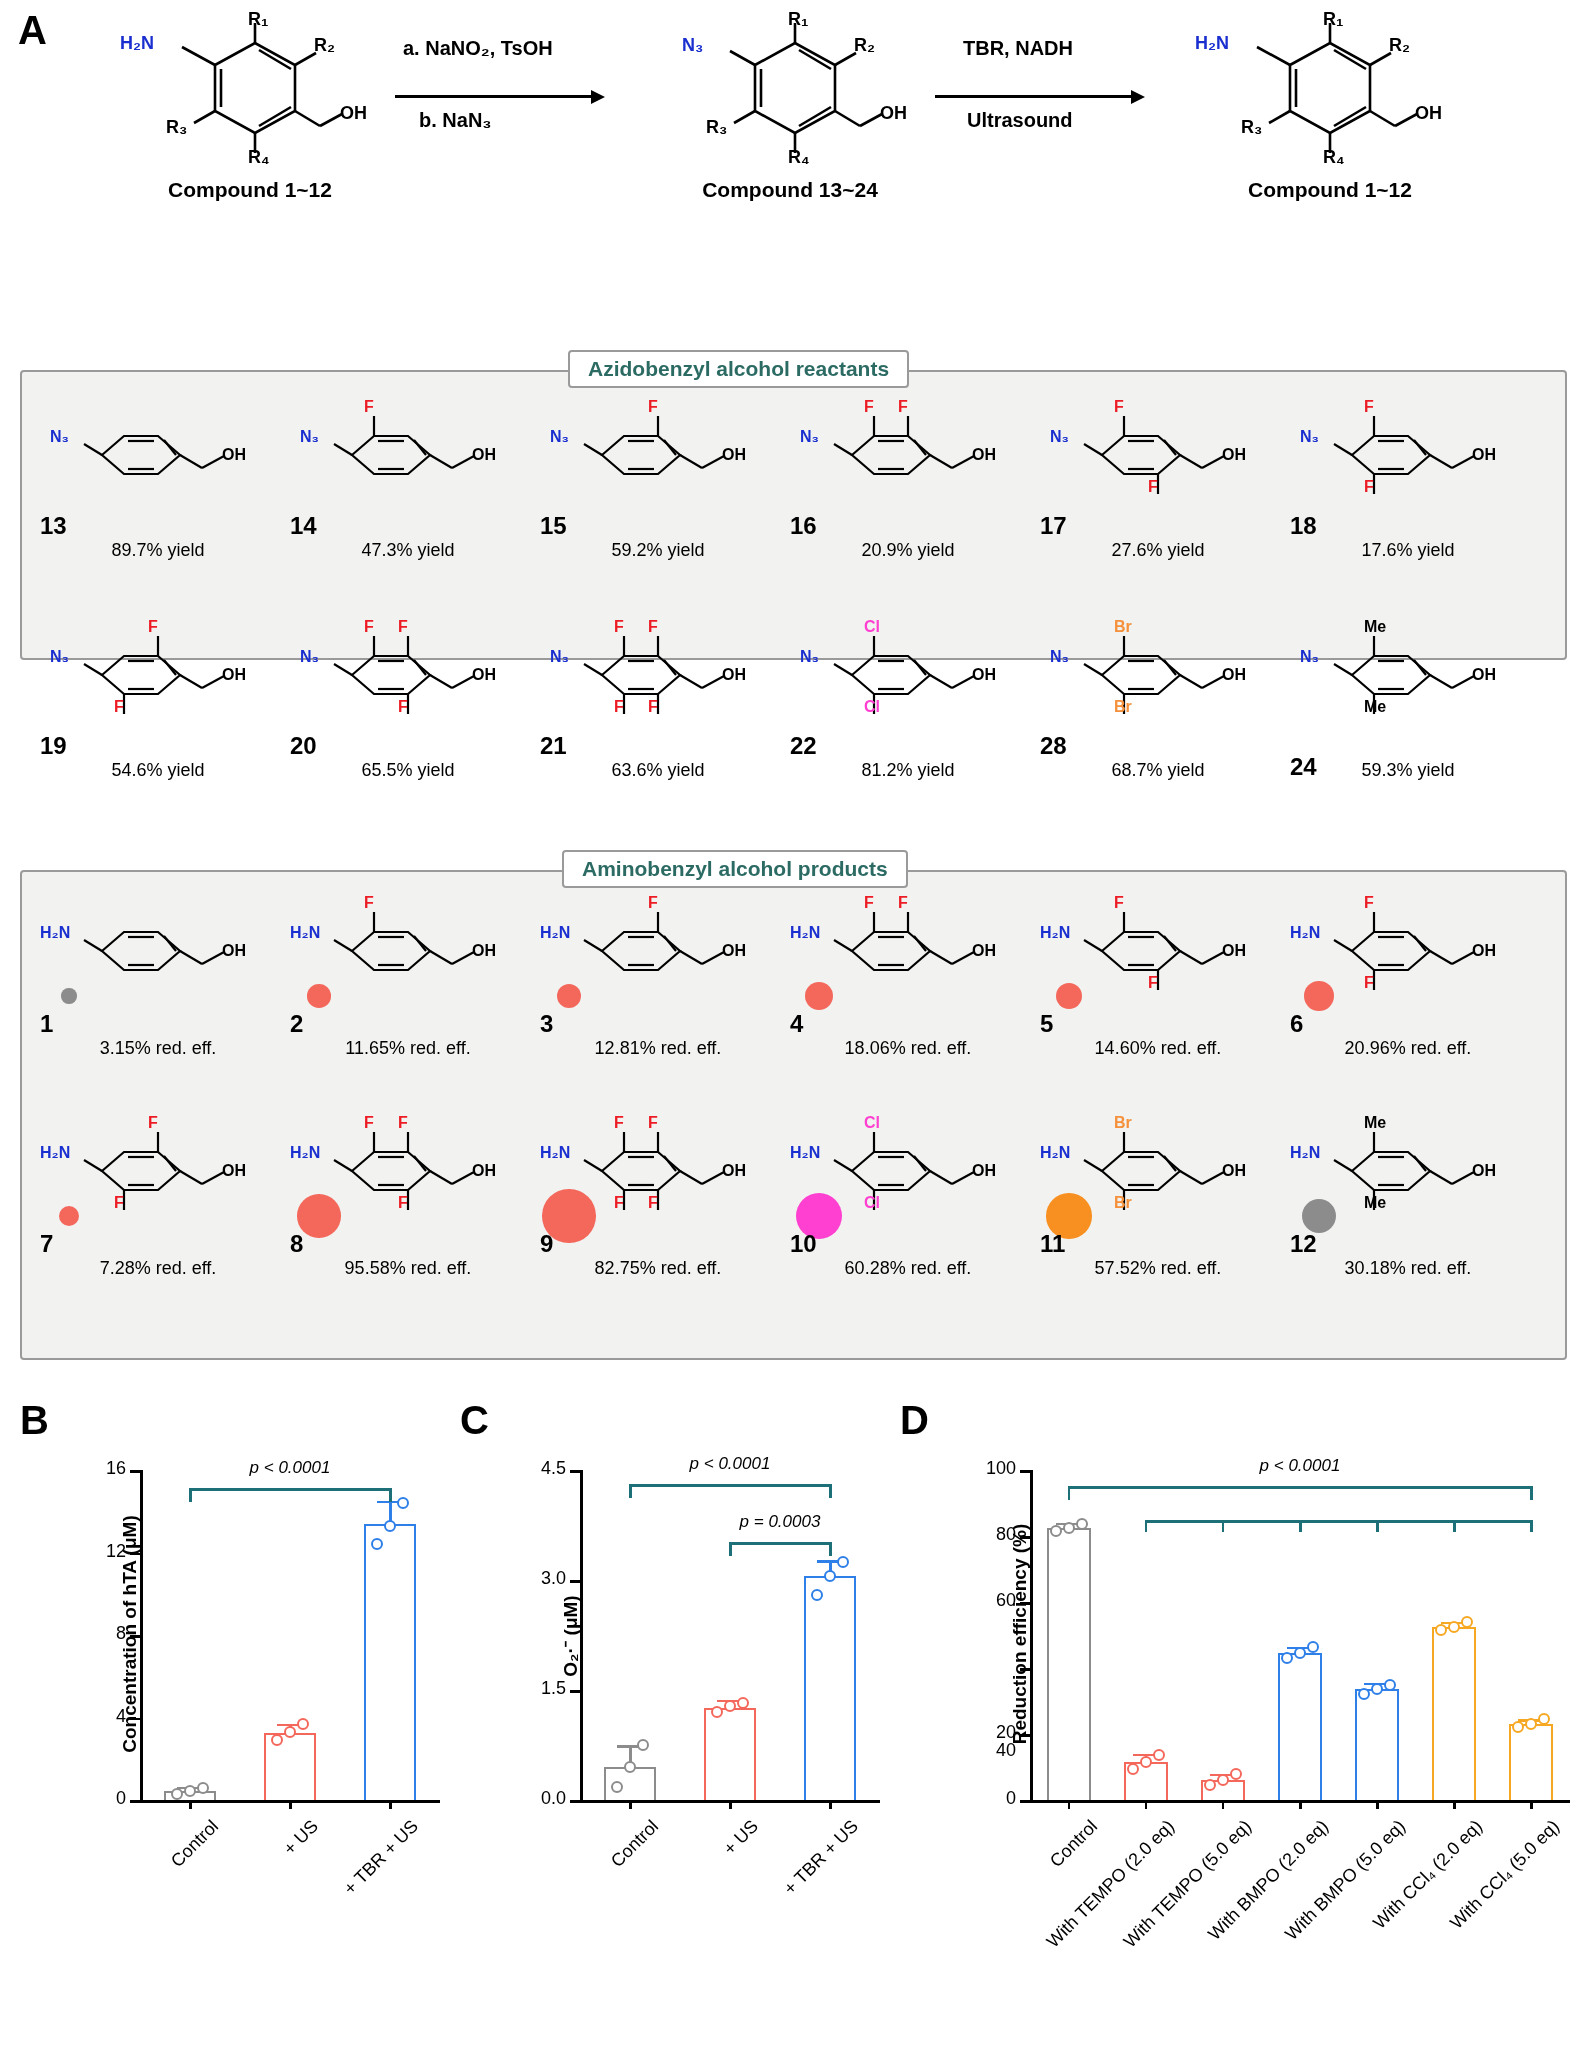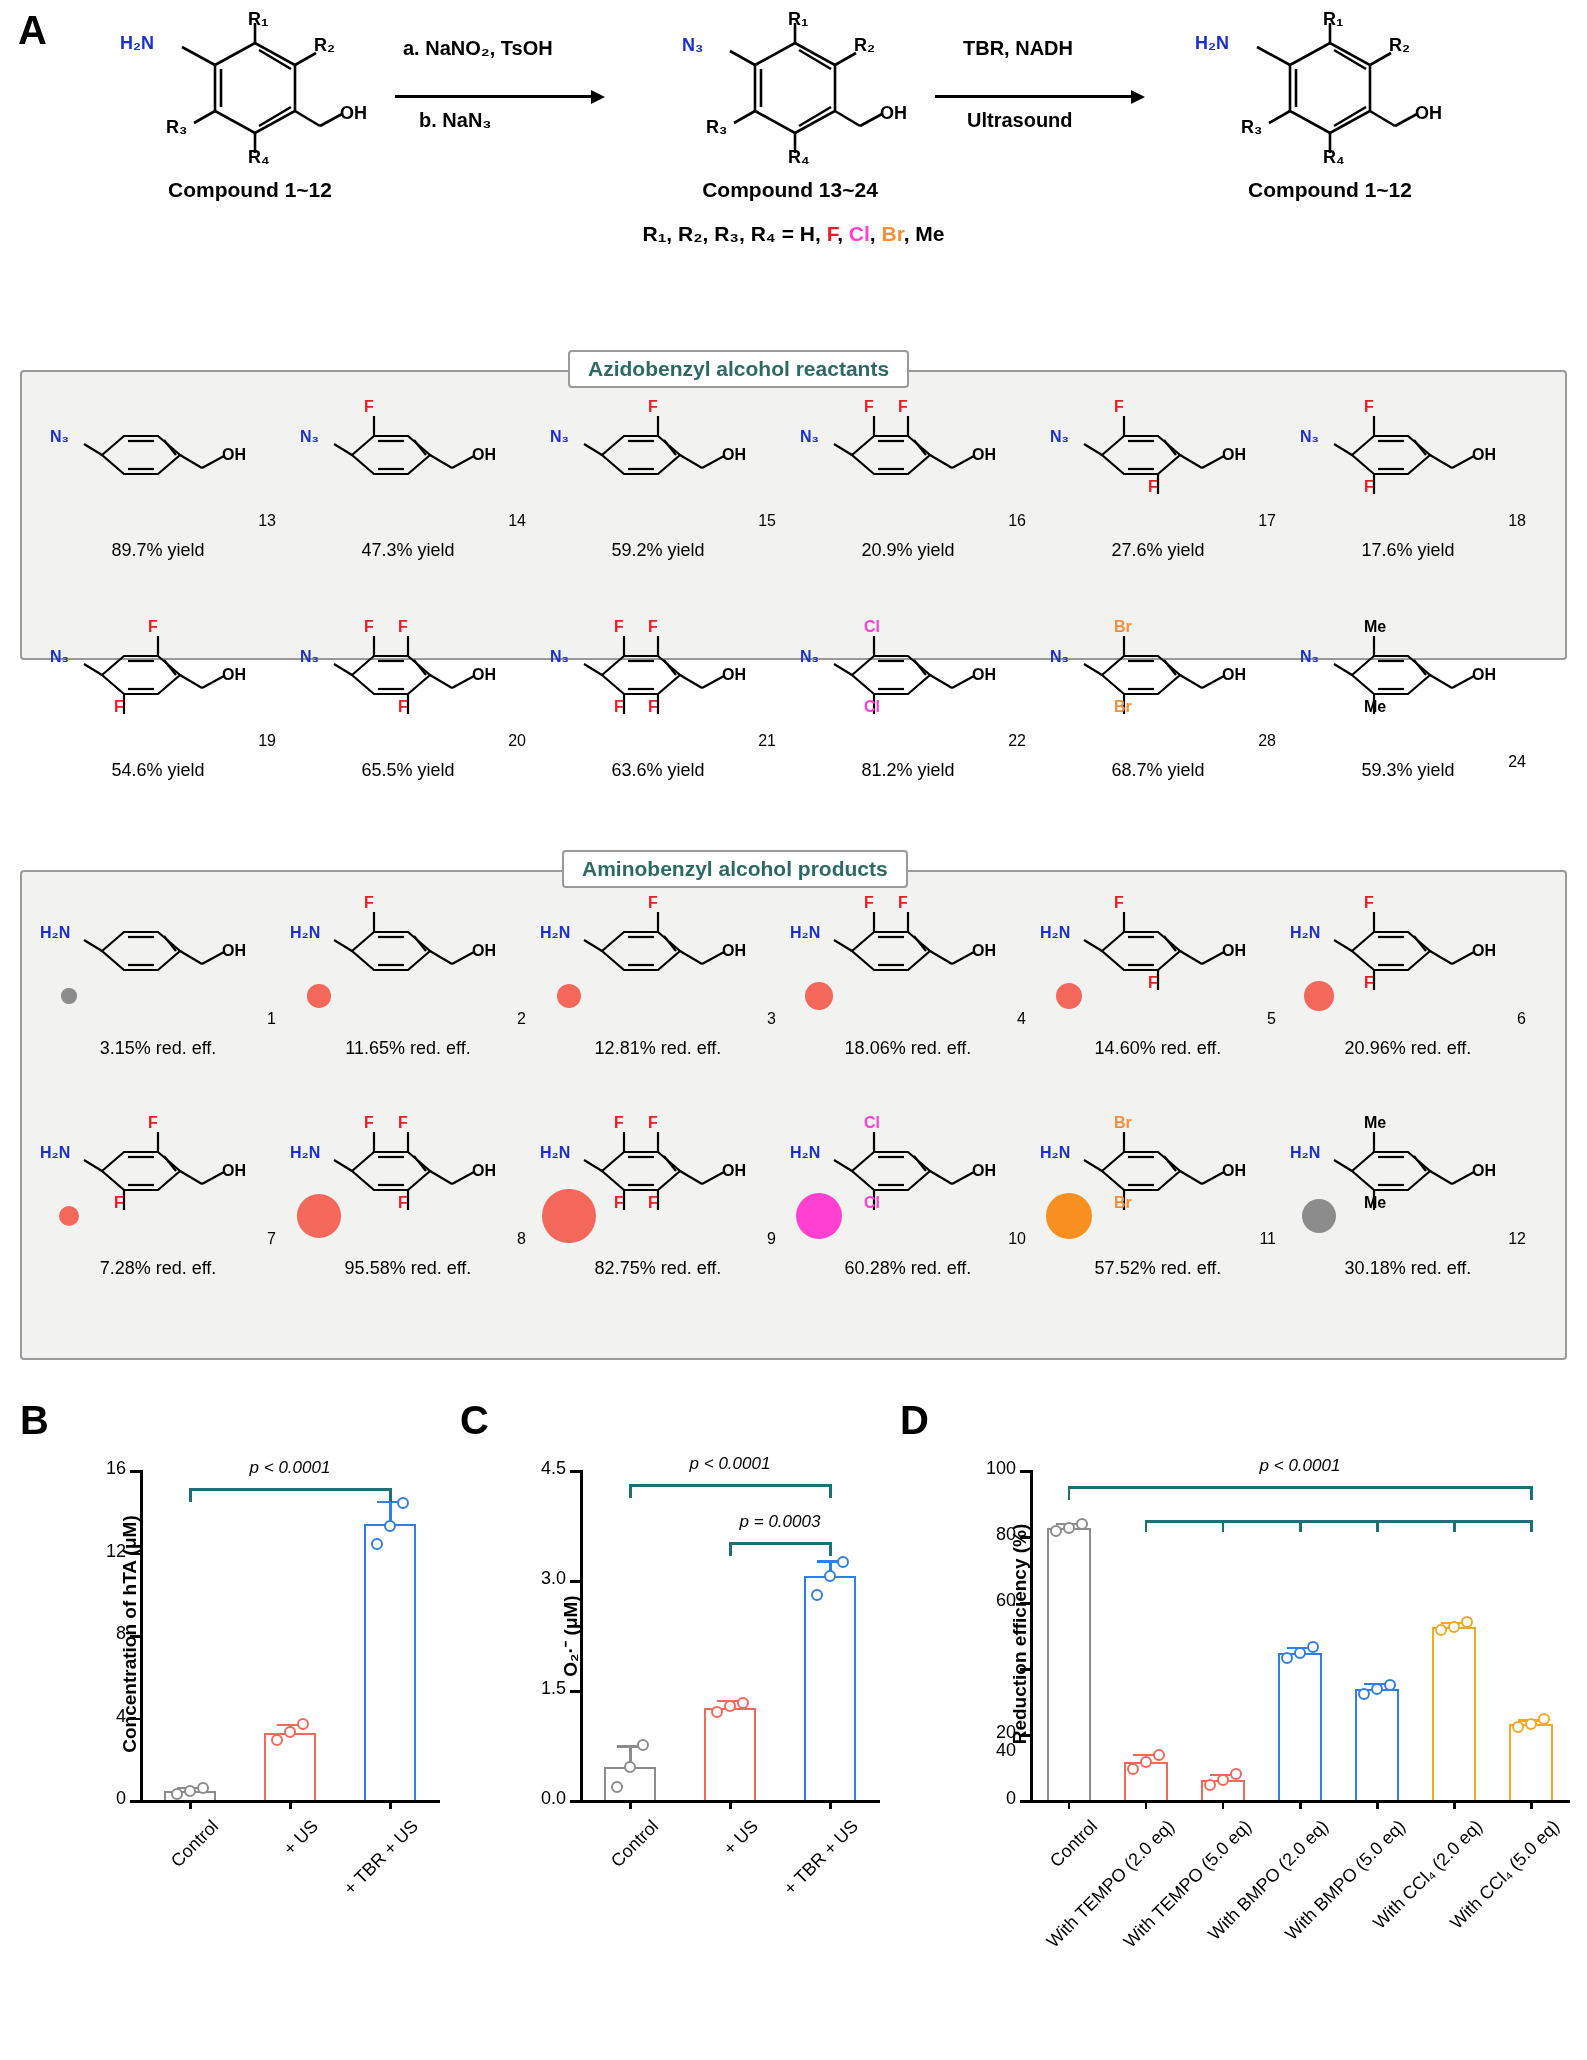--- a/index.html
+++ b/index.html
@@ -40,21 +40,21 @@
     position:absolute; border:2px solid #9a9a9a; border-radius:4px;
     background:#f2f2f0;
   }
   .section-title {
     position:absolute; border:2px solid #9a9a9a; border-radius:4px;
     background:#ffffff; padding:5px 18px; font-size:21px; font-weight:bold;
     color:#2c6b63; white-space:nowrap;
   }
 
   .cell { position:absolute; }
-  .cell .num { position:absolute; width:100%; text-align:right; font-size:16px; font-weight:normal; }
+  .cell .num { position:absolute; width:100%; text-align:left; font-size:24px; font-weight:bold; }
   .cell .sub { position:absolute; width:100%; text-align:center; font-size:18px; }
 
   .dot { position:absolute; border-radius:50%; }
 
   
   .chart-letter { position:absolute; font-size:40px; font-weight:bold; }
   .axis-title { position:absolute; font-size:19px; font-weight:bold; }
   .tick-lbl { position:absolute; font-size:18px; text-align:right; }
   .xtick-lbl { position:absolute; font-size:18px; white-space:nowrap; transform-origin:right top; }
   .bar { position:absolute; }
@@ -151,23 +151,20 @@
     </svg>
     <span class="lbl blue" style="left:0px;top:8px;">H₂N</span>
     <span class="lbl" style="left:128px;top:-16px;">R₁</span>
     <span class="lbl" style="left:194px;top:10px;">R₂</span>
     <span class="lbl" style="left:46px;top:92px;">R₃</span>
     <span class="lbl" style="left:128px;top:122px;">R₄</span>
     <span class="lbl" style="left:220px;top:78px;">OH</span>
   </div>
   <div class="cmp-label" style="left:1180px;top:178px;width:300px;">Compound 1~12</div>
 
-  <div class="rgroups" style="top:222px;left:0;">
-    <span>R₁, R₂, R₃, R₄ = H, </span><span class="red">F</span><span>, </span><span class="magenta">Cl</span><span>, </span><span class="orange">Br</span><span>, Me</span>
-  </div>
 </div>
 
 <div class="section-box" style="left:20px;top:370px;width:1547px;height:290px;"></div>
 <div class="section-title" style="left:568px;top:350px;">Azidobenzyl alcohol reactants</div>
 <div id="reactants-grid">
     <div class="cell" style="left: 40px; top: 400px; width: 236px; height: 180px;">
       <div style="position: absolute; left: 0px; top: 10px; width: 230px; height: 90px;">
         <svg width="230" height="90" viewBox="0 0 230 90">
           <g stroke="#000" stroke-width="2.2" fill="none">
             <polygon points="62,45 84,26 118,26 140,45 118,64 84,64"></polygon>

